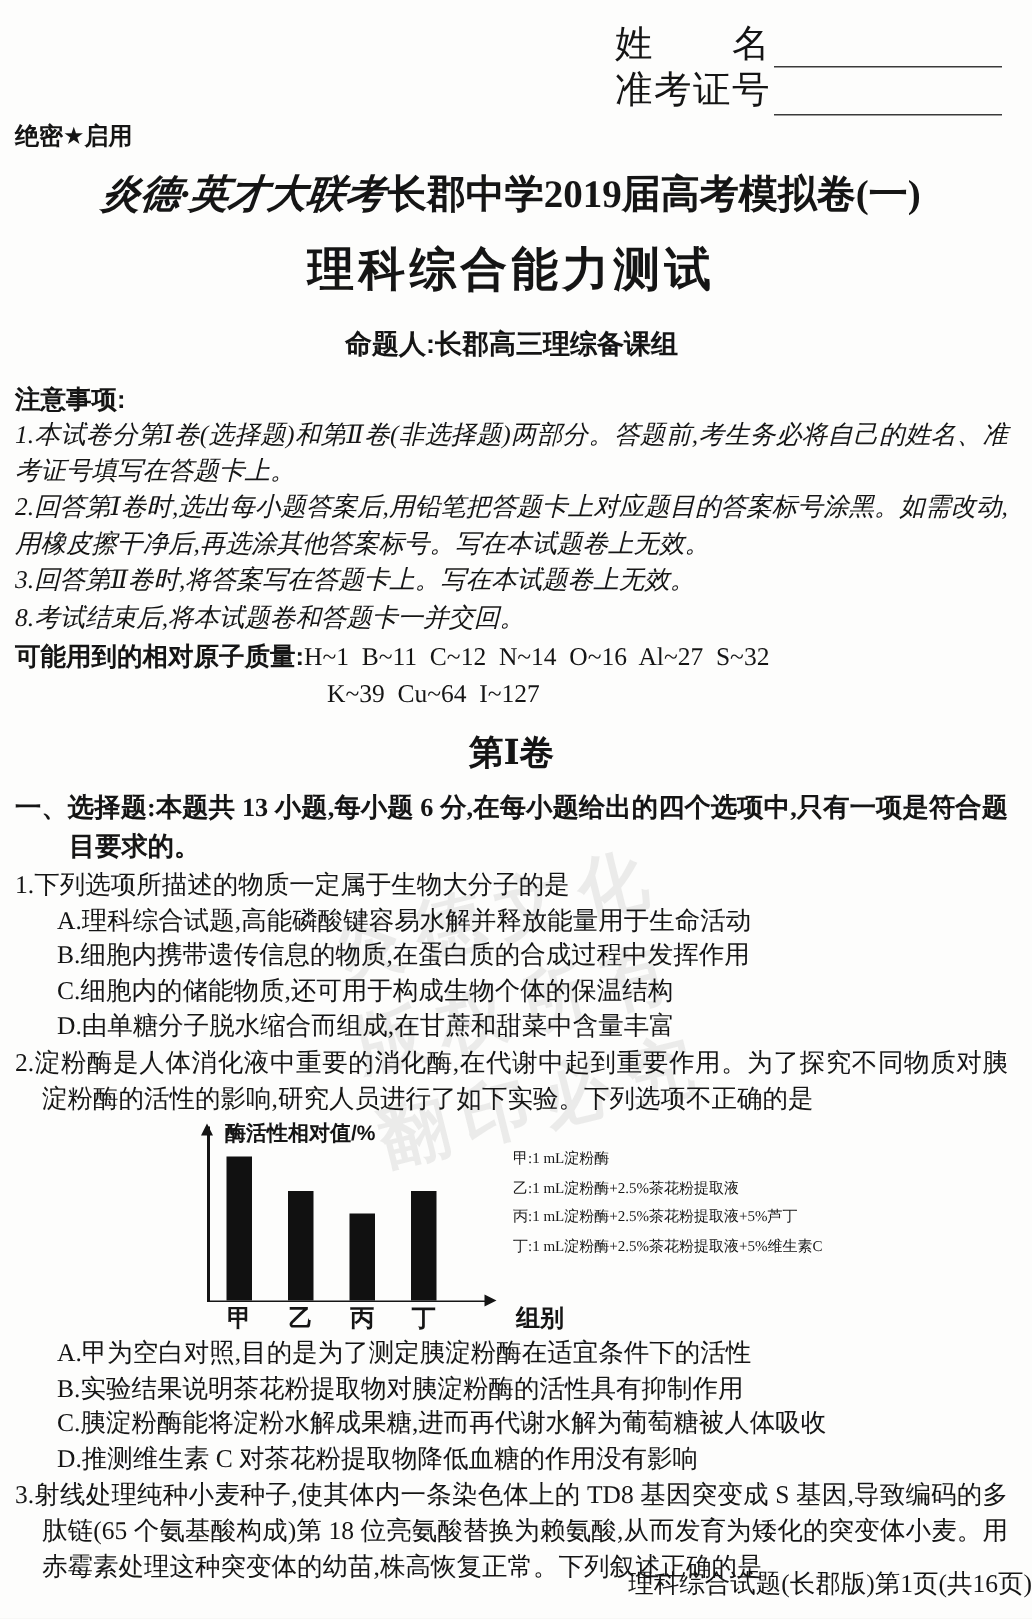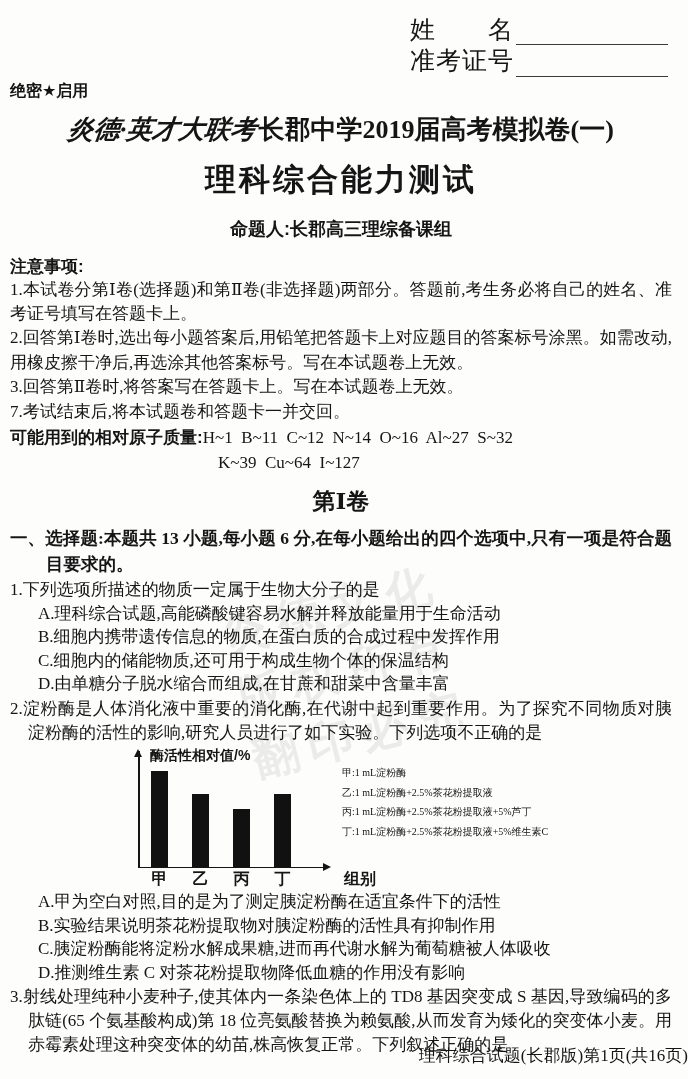--- a/index.html
+++ b/index.html
@@ -25,21 +25,21 @@
   .secret{font-size:16px;margin-top:4px;}
 
   
   .maintitle{text-align:center;font-size:26px;font-weight:bold;margin-top:10px;white-space:nowrap;}
   .maintitle .brand{font-style:italic;transform:skewX(-6deg);display:inline-block;margin-right:2px;}
   .subject{text-align:center;font-size:31px;letter-spacing:3px;margin-top:12px;}
   .setter{text-align:center;font-size:18px;margin-top:16px;}
 
   
   .nhead{font-size:17px;margin-top:14px;}
-  .note{font-size:17px;line-height:1.44;margin:0;}
+  .note{font-size:17px;line-height:1.44;margin:0;font-style:italic;}
   .masses{font-size:17px;line-height:1.45;margin-top:2px;}
   .masses .vals{white-space:pre-wrap;}
   .masses2{font-size:17px;margin-left:208px;white-space:pre-wrap;line-height:1.45;}
 
   
   .sechead{text-align:center;font-size:23px;font-weight:bold;margin:10px 0 8px 0;}
   .instr{font-size:17.5px;line-height:1.5;padding-left:36px;text-indent:-36px;margin:0;font-family:Liberation Serif, serif;}
 
   .stem{font-size:17px;line-height:1.4;margin:1px 0 0 0;padding-left:18px;text-indent:-18px;}
   .opt{font-size:17px;line-height:1.38;margin:0;padding-left:28px;}
@@ -99,21 +99,21 @@
       <span class="brand">炎德·英才大联考</span><span>长郡中学2019届高考模拟卷(一)</span>
     </div>
 
     <div class="subject hei">理科综合能力测试</div>
     <div class="setter hei">命题人:长郡高三理综备课组</div>
 
     <div class="nhead hei">注意事项:</div>
     <p class="note jc">1.本试卷分第Ⅰ卷(选择题)和第Ⅱ卷(非选择题)两部分。答题前,考生务必将自己的姓名、准考证号填写在答题卡上。</p>
     <p class="note jc">2.回答第Ⅰ卷时,选出每小题答案后,用铅笔把答题卡上对应题目的答案标号涂黑。如需改动,用橡皮擦干净后,再选涂其他答案标号。写在本试题卷上无效。</p>
     <p class="note">3.回答第Ⅱ卷时,将答案写在答题卡上。写在本试题卷上无效。</p>
-    <p class="note">7.考试结束后,将本试题卷和答题卡一并交回。</p>
+    <p class="note">8.考试结束后,将本试题卷和答题卡一并交回。</p>
 
     <div class="masses">
       <span class="hei">可能用到的相对原子质量:</span><span class="vals">H~1  B~11  C~12  N~14  O~16  Al~27  S~32</span>
     </div>
     <div class="masses2">K~39  Cu~64  I~127</div>
 
     <div class="sechead">第Ⅰ卷</div>
     <p class="instr hei jc">一、选择题:本题共 13 小题,每小题 6 分,在每小题给出的四个选项中,只有一项是符合题目要求的。</p>
 
     <p class="stem">1.下列选项所描述的物质一定属于生物大分子的是</p>

